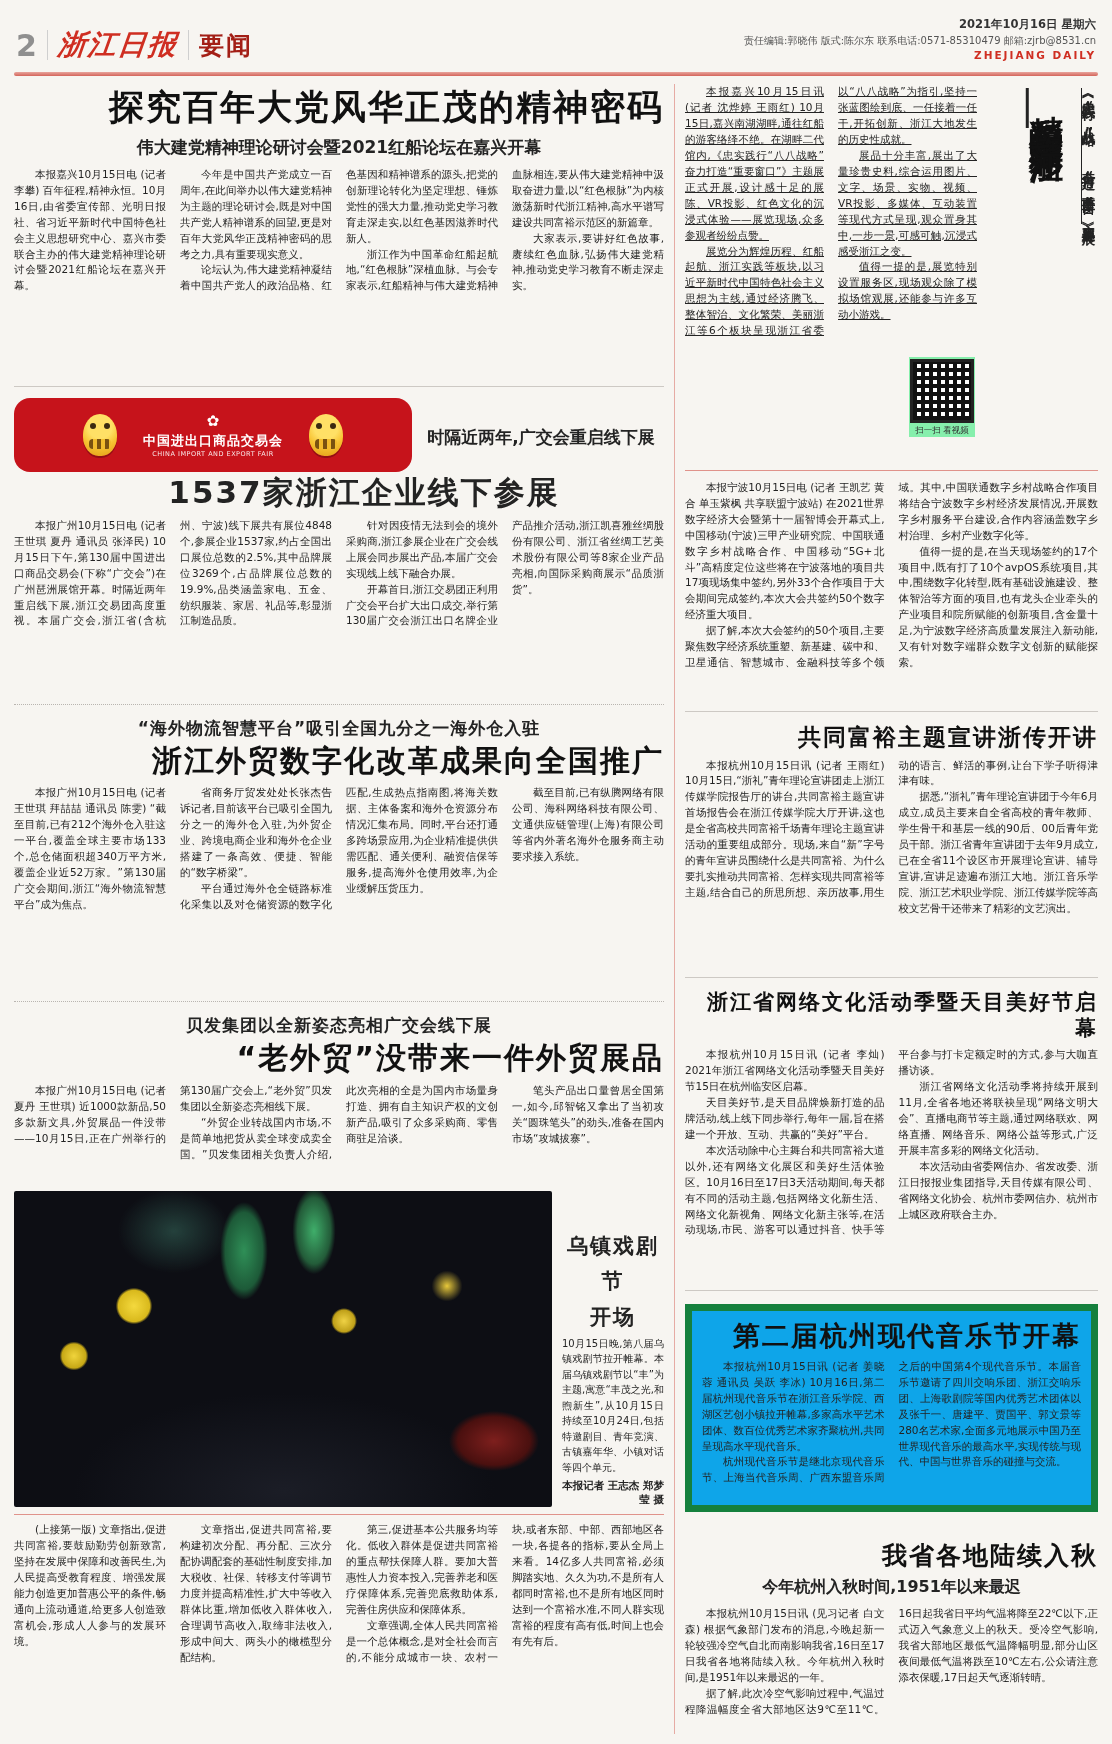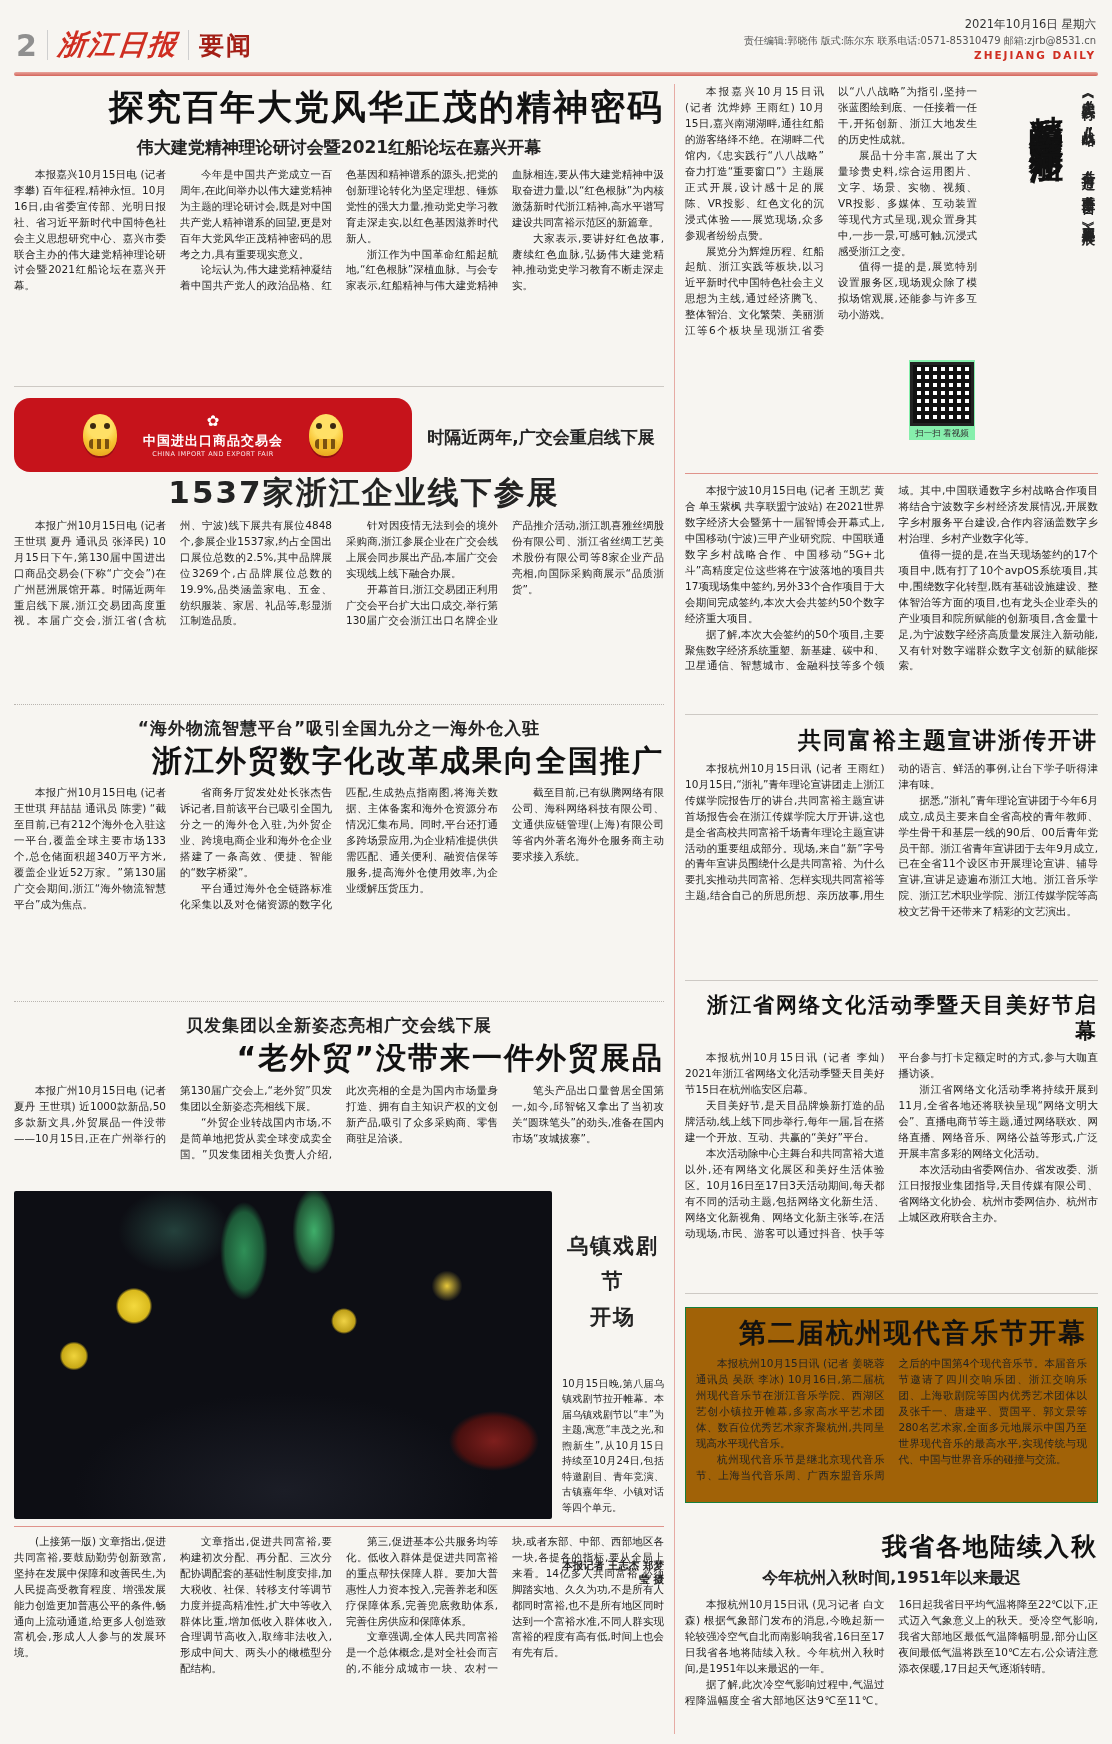--- a/index.html
+++ b/index.html
@@ -9,21 +9,21 @@
     box-sizing:border-box;padding:6px 14px 0 14px;overflow:hidden;position:relative;
   }
   
   .hdr{display:flex;justify-content:space-between;align-items:flex-end;padding:10px 2px 6px 2px;}
   .hdr-left{display:flex;align-items:center;gap:10px;}
   .page-num{font-size:30px;color:#8f8f8f;font-weight:700;}
   .hdr-div{width:1px;height:30px;background:#cfcfcf;}
   .masthead{font-size:28px;font-weight:900;color:#cf2e21;font-style:italic;letter-spacing:2px;transform:skewX(-6deg);}
   .section-name{font-size:25px;font-weight:900;color:#a31f16;letter-spacing:2px;}
   .hdr-right{text-align:right;line-height:1.5;}
-  .hdr-date{font-size:11.5px;font-weight:400;color:#333;}
+  .hdr-date{font-size:11.5px;font-weight:700;color:#333;}
   .hdr-staff{font-size:10px;color:#555;}
   .hdr-en{font-size:10.5px;font-weight:700;color:#cf2e21;letter-spacing:2px;}
   .red-rule{height:4px;background:linear-gradient(#e8a59d,#d4655b);border-radius:2px;margin:2px 0 8px 0;}
 
   
   .main{display:flex;gap:10px;height:1650px;}
   .col-left{width:650px;display:flex;flex-direction:column;}
   .v-sep{width:1px;background:#e6aba4;}
   .col-right{flex:1;display:flex;flex-direction:column;min-width:0;}
 
@@ -68,40 +68,40 @@
       radial-gradient(30px 60px at 300px 40px,#3fae6a 0%,#235c39 55%,transparent 72%),
       radial-gradient(26px 26px at 120px 115px,#f4d93e 0%,#d9b91c 60%,transparent 70%),
       radial-gradient(20px 20px at 60px 165px,#f0d43c 0%,#c7a816 60%,transparent 72%),
       radial-gradient(18px 18px at 330px 130px,#efd245 0%,#bfa019 60%,transparent 72%),
       radial-gradient(22px 22px at 433px 95px,#e8c93b 0%,transparent 70%),
       radial-gradient(60px 40px at 480px 250px,#7e1f1d 0%,#4a100f 60%,transparent 75%),
       radial-gradient(80px 60px at 160px 40px,#24413c 0%,transparent 70%),
       radial-gradient(300px 140px at 270px 300px,#1b1d26 0%,#0d0e14 70%),
       linear-gradient(#141720,#0b0c11 60%,#171a22);
   }
-  .photo-side{flex:1;display:flex;flex-direction:column;min-width:0;gap:40px;}
+  .photo-side{flex:1;display:flex;flex-direction:column;min-width:0;}
   .photo-title{font-size:21px;font-weight:900;text-align:center;line-height:1.7;margin-top:38px;letter-spacing:2px;}
   .photo-caption{font-size:10px;line-height:1.55;text-align:justify;margin-top:auto;}
   .photo-credit{font-size:10.5px;text-align:right;margin-top:4px;font-weight:700;}
 
   
-  .r1{display:flex;gap:1px;height:382px;}
+  .r1{display:flex;gap:1px;height:382px;text-decoration:underline;}
   .r1-text{width:292px;position:relative;flex:none;}
   .r1-body{column-count:2;height:378px;}
   .qr-wrap{position:absolute;right:2px;bottom:26px;width:66px;text-align:center;background:#86efac;padding-top:2px;}
   .qr{width:58px;height:58px;margin:0 auto;border:3px solid #222;
     background:
       repeating-linear-gradient(0deg,#111 0 4px,transparent 4px 8px),
       repeating-linear-gradient(90deg,#111 0 4px,#fff 4px 8px);}
   .qr-label{font-size:8.5px;margin-top:2px;color:#333;}
   .r1-vertical{flex:1;display:flex;justify-content:flex-end;gap:10px;padding:4px 0 4px 0;}
   .v-main{writing-mode:vertical-rl;text-orientation:upright;font-size:34px;font-weight:900;letter-spacing:4px;color:#111;}
   .v-kicker{writing-mode:vertical-rl;text-orientation:upright;font-size:13.5px;font-weight:700;line-height:1.35;letter-spacing:2px;}
   .r-art{margin-top:2px;}
-  .music-box{border:1px solid #15803d;padding:6px 10px 8px 10px;margin:6px 0 20px 0;background:#a16207;}
+  .music-box{border:7px solid #15803d;padding:6px 10px 8px 10px;margin:6px 0 20px 0;background:#0ea5e9;}
   .autumn{flex:1;}
 </style>
 </head>
 <body>
 
 <div class="page">
 
   <header class="hdr">
     <div class="hdr-left">
       <span class="page-num">2</span>

